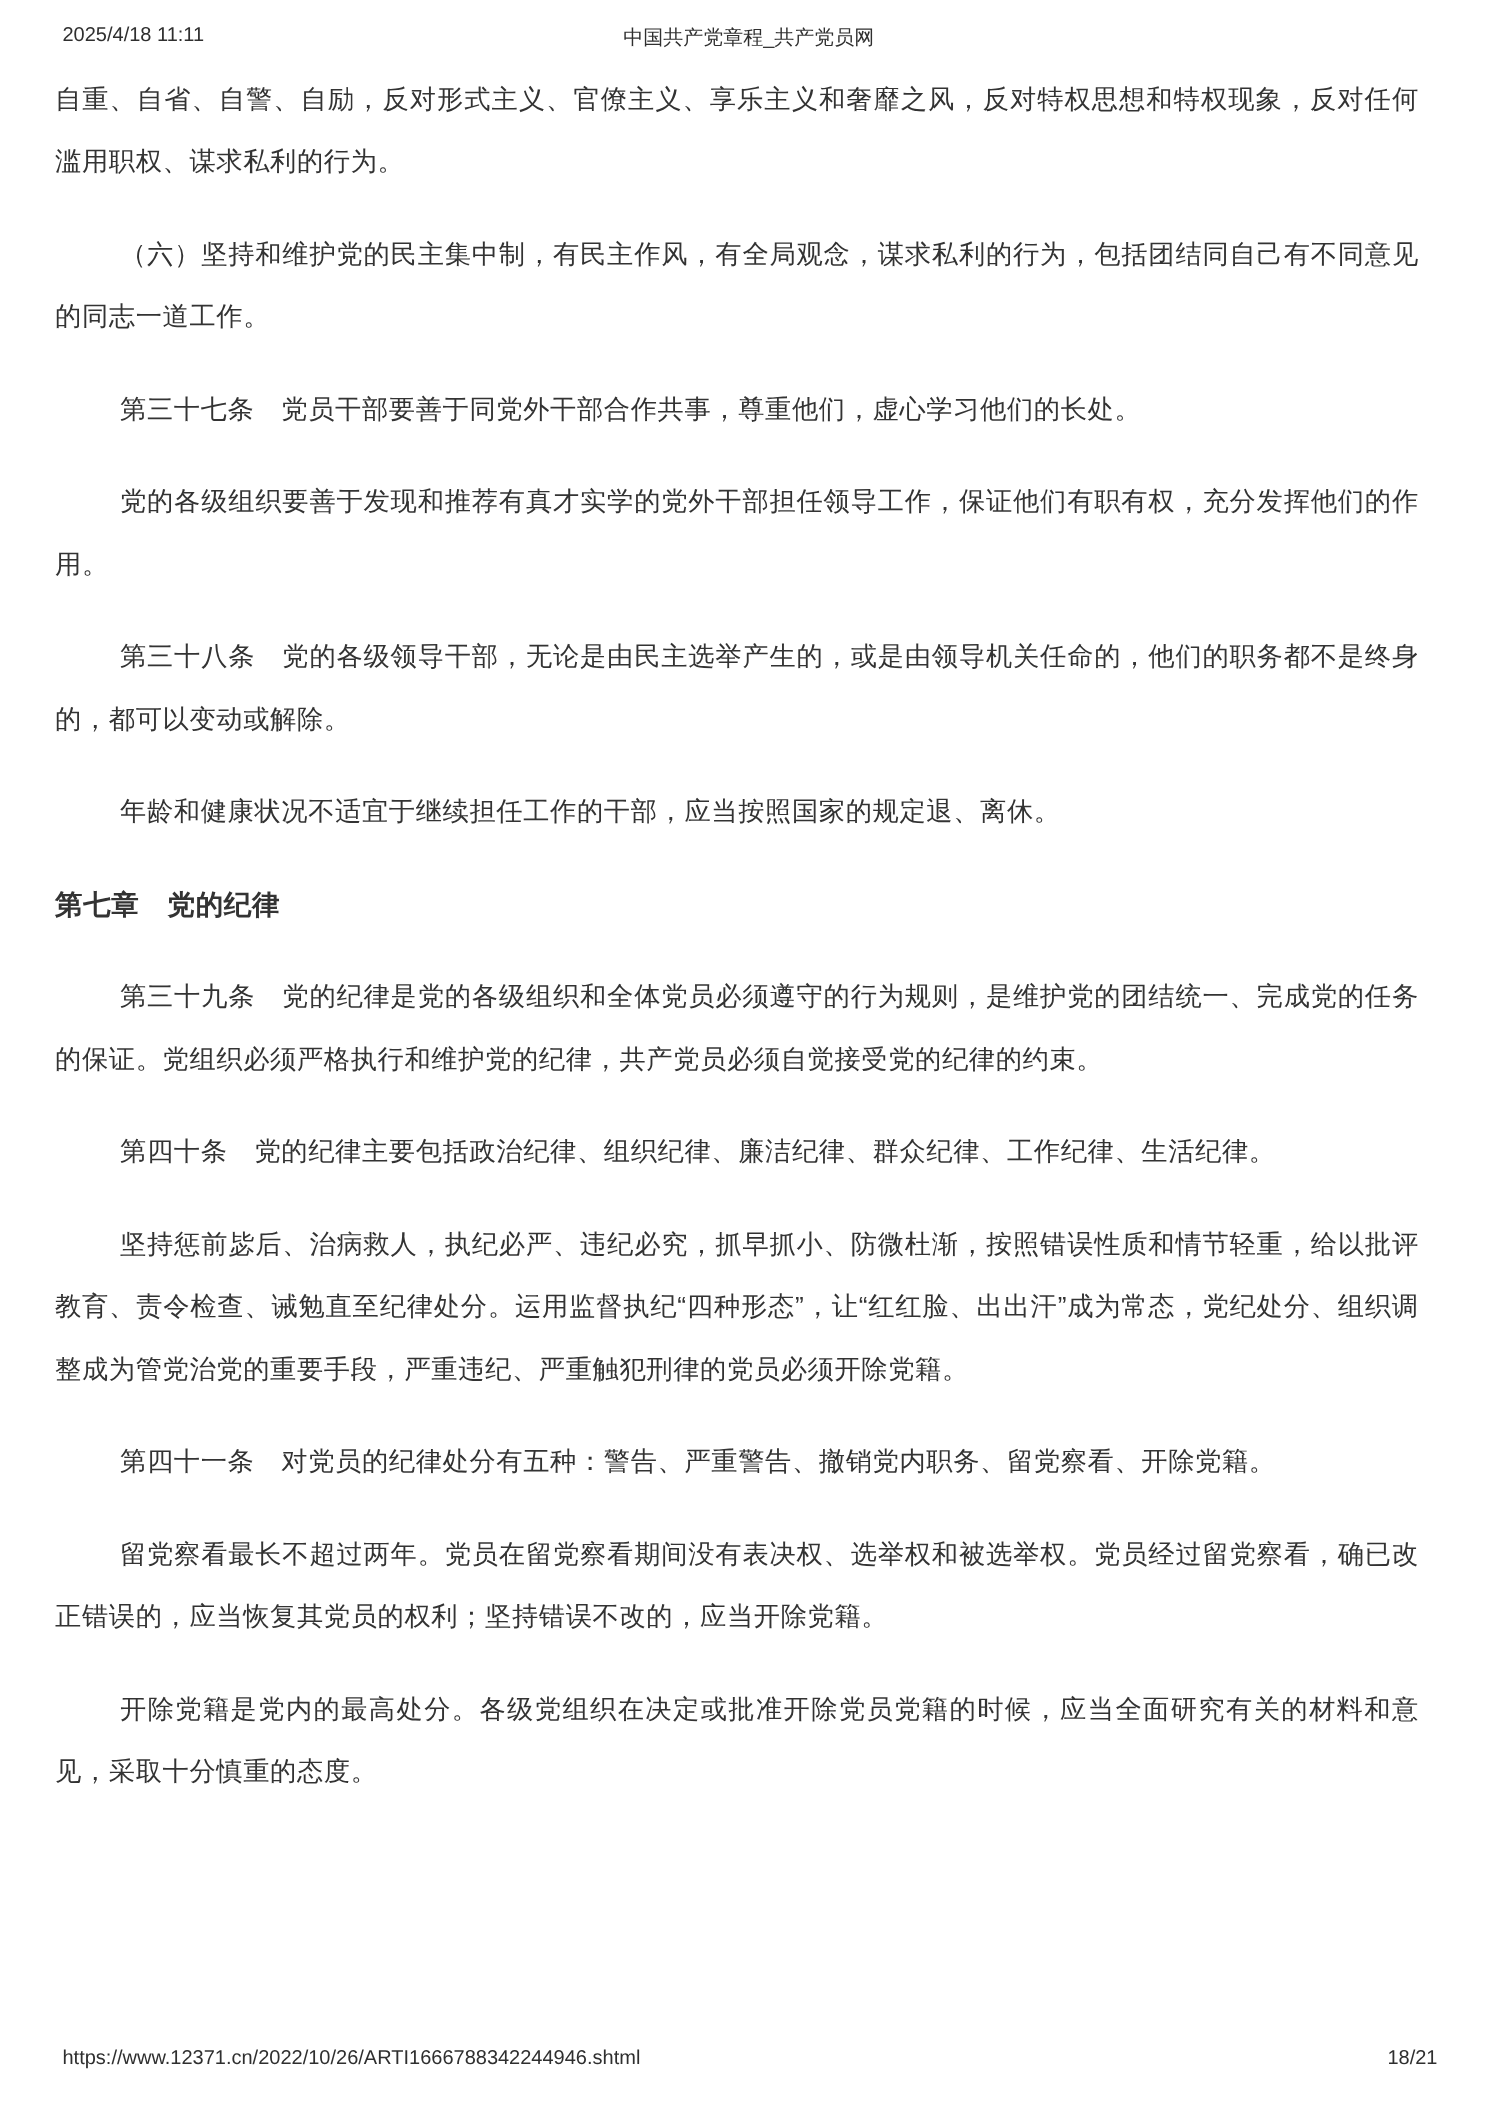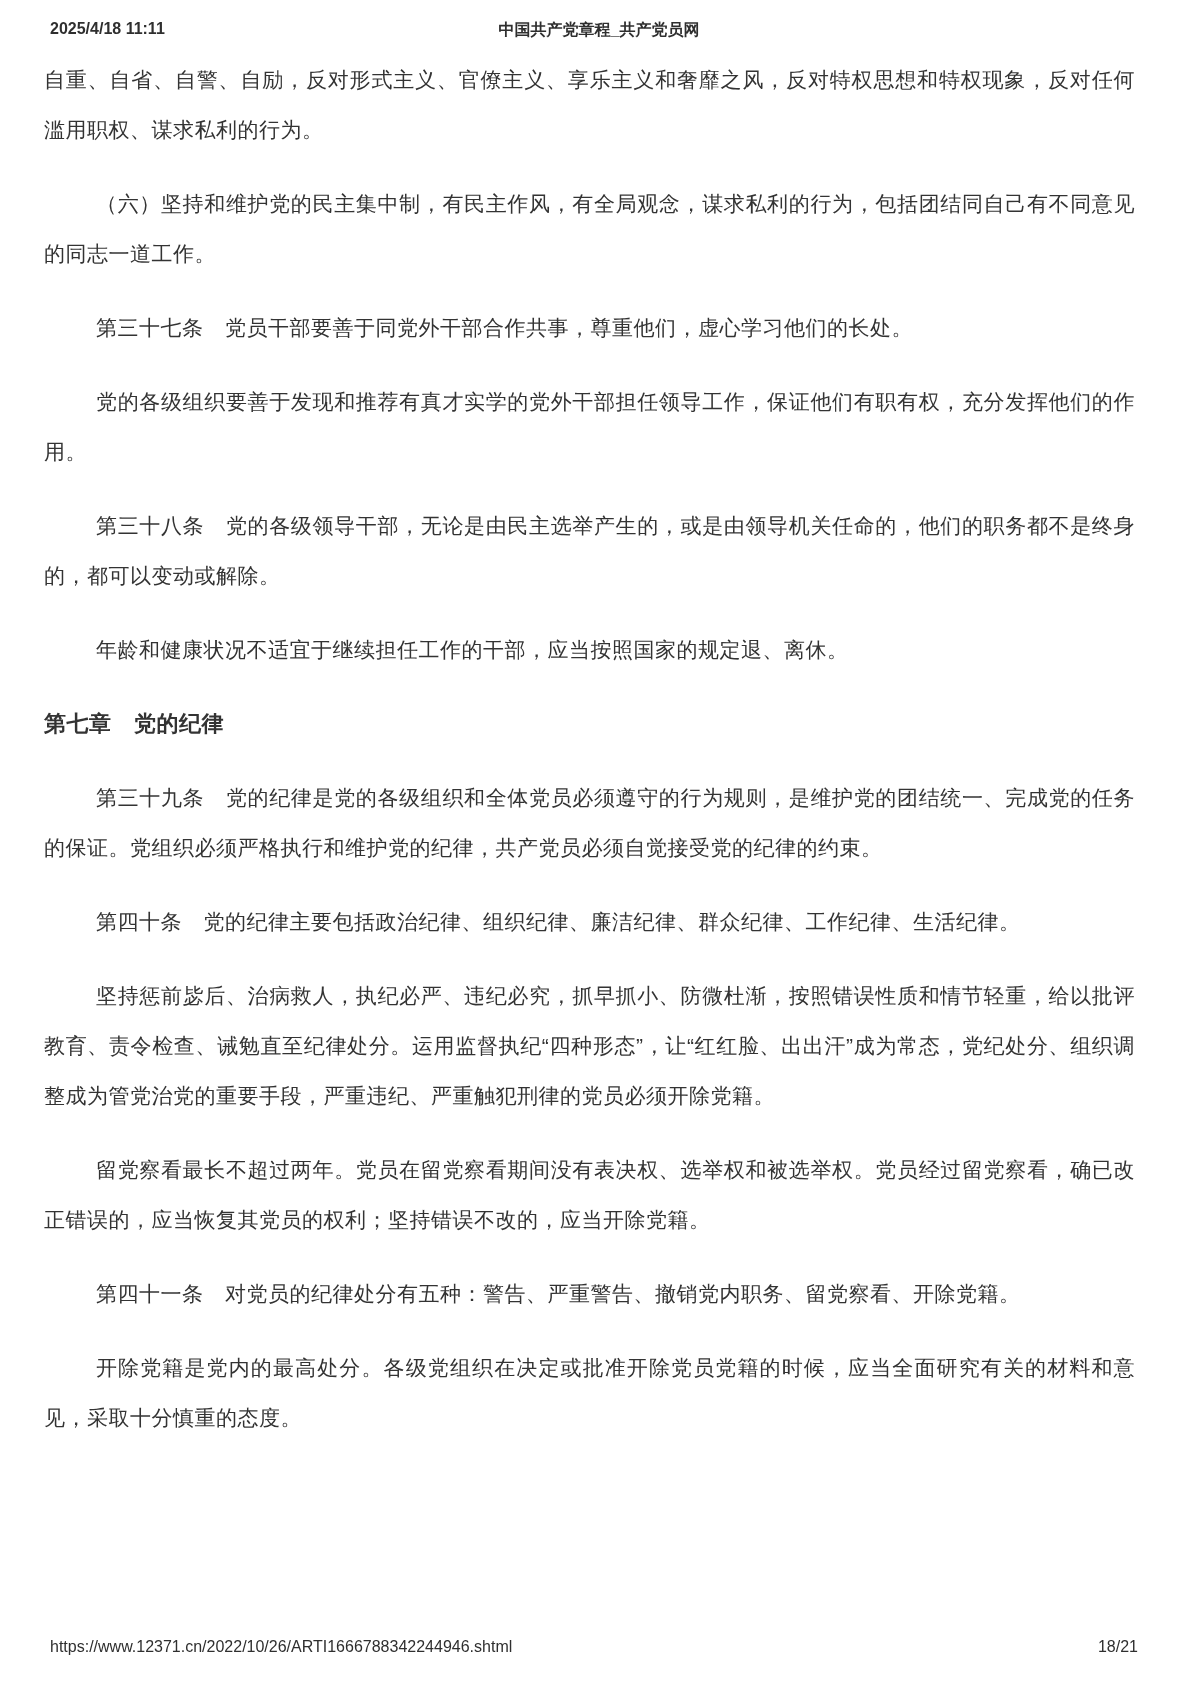--- a/index.html
+++ b/index.html
@@ -16,21 +16,20 @@
     font-family: "Liberation Sans", "DejaVu Sans", sans-serif;
   }
   .page-header {
     position: absolute;
     top: 20px;
     left: 50px;
     right: 42px;
     height: 22px;
     font-size: 16px;
     color: var(--meta-text, #2f2f2f);
-    font-weight: bold;
   }
   .page-header .hdr-time {
     position: absolute;
     left: 0;
     top: 0;
     white-space: nowrap;
   }
   .page-header .hdr-title {
     position: absolute;
     left: 50%;
@@ -60,21 +59,21 @@
     font-size: 22px;
     font-weight: 700;
     line-height: 50px;
     text-indent: 0;
     color: var(--body-text, #333333);
   }
   .page-footer {
     position: absolute;
     top: 1638px;
     left: 50px;
-    right: 52px;
+    right: 40px;
     display: flex;
     justify-content: space-between;
     align-items: flex-end;
     font-size: 16px;
     color: var(--meta-text, #2f2f2f);
     gap: 24px;
   }
   .page-footer .ftr-url { white-space: nowrap; }
   .page-footer .ftr-page { white-space: nowrap; }
 </style>
@@ -92,22 +91,22 @@
       <p class="para">自重、自省、自警、自励，反对形式主义、官僚主义、享乐主义和奢靡之风，反对特权思想和特权现象，反对任何滥用职权、谋求私利的行为。</p>
       <p class="para indent">（六）坚持和维护党的民主集中制，有民主作风，有全局观念，谋求私利的行为，包括团结同自己有不同意见的同志一道工作。</p>
       <p class="para indent">第三十七条　党员干部要善于同党外干部合作共事，尊重他们，虚心学习他们的长处。</p>
       <p class="para indent">党的各级组织要善于发现和推荐有真才实学的党外干部担任领导工作，保证他们有职有权，充分发挥他们的作用。</p>
       <p class="para indent">第三十八条　党的各级领导干部，无论是由民主选举产生的，或是由领导机关任命的，他们的职务都不是终身的，都可以变动或解除。</p>
       <p class="para indent">年龄和健康状况不适宜于继续担任工作的干部，应当按照国家的规定退、离休。</p>
       <h2 class="chapter-heading">第七章　党的纪律</h2>
       <p class="para indent">第三十九条　党的纪律是党的各级组织和全体党员必须遵守的行为规则，是维护党的团结统一、完成党的任务的保证。党组织必须严格执行和维护党的纪律，共产党员必须自觉接受党的纪律的约束。</p>
       <p class="para indent">第四十条　党的纪律主要包括政治纪律、组织纪律、廉洁纪律、群众纪律、工作纪律、生活纪律。</p>
       <p class="para indent">坚持惩前毖后、治病救人，执纪必严、违纪必究，抓早抓小、防微杜渐，按照错误性质和情节轻重，给以批评教育、责令检查、诫勉直至纪律处分。运用监督执纪“四种形态”，让“红红脸、出出汗”成为常态，党纪处分、组织调整成为管党治党的重要手段，严重违纪、严重触犯刑律的党员必须开除党籍。</p>
+      <p class="para indent">第四十一条　对党员的纪律处分有五种：警告、严重警告、撤销党内职务、留党察看、开除党籍。</p>
       <p class="para indent">留党察看最长不超过两年。党员在留党察看期间没有表决权、选举权和被选举权。党员经过留党察看，确已改正错误的，应当恢复其党员的权利；坚持错误不改的，应当开除党籍。</p>
-      <p class="para indent">第四十一条　对党员的纪律处分有五种：警告、严重警告、撤销党内职务、留党察看、开除党籍。</p>
       <p class="para indent">开除党籍是党内的最高处分。各级党组织在决定或批准开除党员党籍的时候，应当全面研究有关的材料和意见，采取十分慎重的态度。</p>
     </div>
 
   <div class="page-footer">
     <span class="ftr-url">https://www.12371.cn/2022/10/26/ARTI1666788342244946.shtml</span>
     <span class="ftr-page">18/21</span>
   </div>
 
 </div>
 

